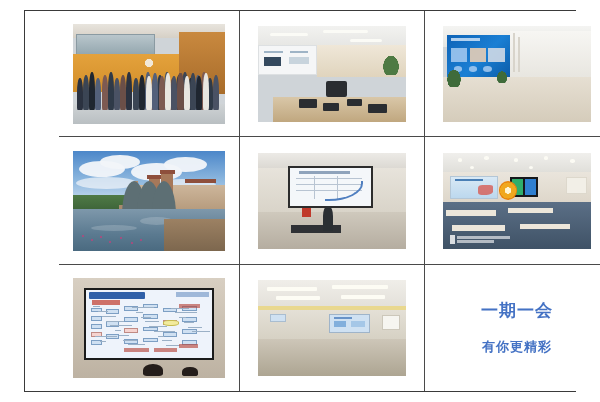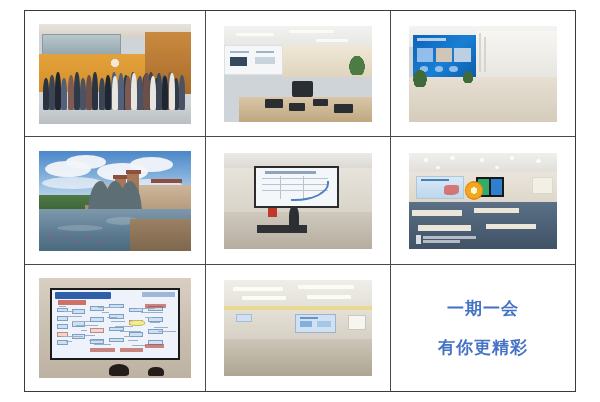--- a/index.html
+++ b/index.html
@@ -23,20 +23,21 @@
     position: absolute;
     left: 24px;
     top: 10px;
     width: 552px;
     height: 382px;
     border: 1.5px solid #3a3a3a;
     box-sizing: border-box;
     display: grid;
     grid-template-columns: 181px 185px 184px;
     grid-template-rows: 126px 128px 126px;
+    padding-left: 34px;
   }
   .cell {
     position: relative;
     box-sizing: border-box;
     border-right: 1.5px solid #4a4a4a;
     border-bottom: 1.5px solid #4a4a4a;
     overflow: hidden;
     background: #ffffff;
     display: flex;
     align-items: center;
@@ -173,21 +174,21 @@
   }
   .slogan {
     font-family: "DejaVu Sans", "Liberation Sans", sans-serif;
     font-weight: bold;
     color: #4472c4;
     letter-spacing: 1px;
     line-height: 1;
     white-space: nowrap;
   }
   .slogan.l1 { font-size: 17px; margin-bottom: 22px; }
-  .slogan.l2 { font-size: 17px; }
+  .slogan.l2 { font-size: 13px; font-family: Liberation Mono, monospace; }
 </style>
 </head>
 <body>
 
 <div class="page">
   <div class="grid">
 
     <div class="cell col1 row1">
       <div class="photo wide">
         <div class="layer p1-ceil"></div>

